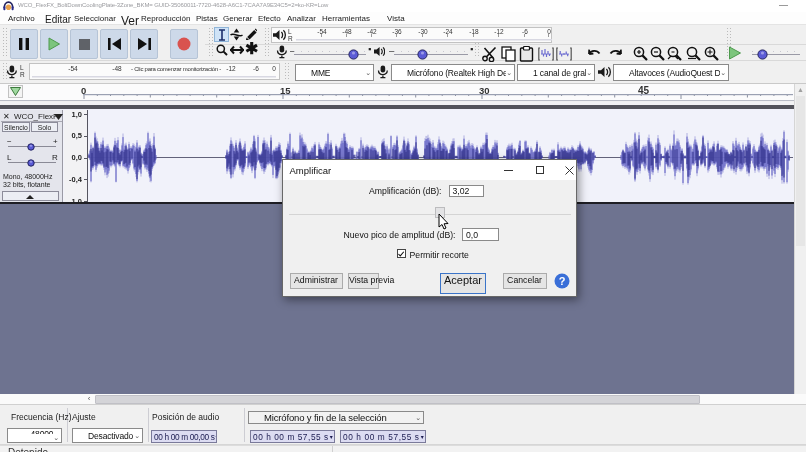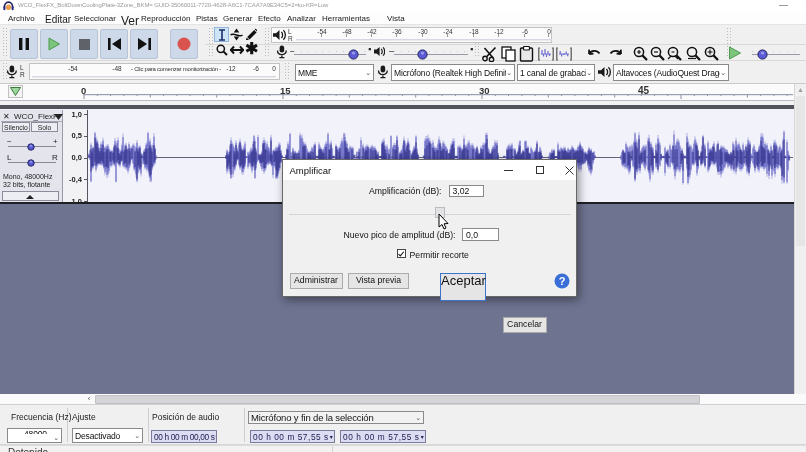--- a/index.html
+++ b/index.html
@@ -1,17 +1,17 @@
 <!DOCTYPE html>
 <html><head><meta charset="utf-8"><style>
 *{margin:0;padding:0;box-sizing:border-box;}
 html,body{width:806px;height:452px;overflow:hidden;font-family:"Liberation Sans",sans-serif;background:#f0f0f0;}
 .abs{position:absolute;}
 #app{position:relative;width:806px;height:452px;}
-.combo{background:#fff;border:1px solid #8a8a8a;font-size:8.5px;letter-spacing:-0.15px;color:#111;display:flex;align-items:center;padding-left:2px;white-space:nowrap;overflow:hidden;}
+.combo{background:#fff;border:1px solid #8a8a8a;font-size:8.5px;letter-spacing:-0.15px;color:#111;display:flex;align-items:center;padding-left:15px;white-space:nowrap;overflow:hidden;}
 .combo .arr{margin-left:auto;padding-right:2px;color:#555;font-size:7px;flex:0 0 auto;}
 .sep{position:absolute;width:1px;background:#cdcdd3;}
 .lbl{position:absolute;font-size:8.5px;color:#1a1a1a;white-space:nowrap;}
 </style></head>
 <body>
 <div id="app">
 <div class="abs" style="left:0;top:0;width:806px;height:12px;background:#ffffff;"></div>
 <svg class="abs" style="left:3px;top:1px;" width="11" height="10" viewBox="0 0 11 10">
       <path d="M1.2 7.2 C1.2 3.4 3.2 1.2 5.5 1.2 C7.8 1.2 9.8 3.4 9.8 7.2" fill="none" stroke="#23235f" stroke-width="1.8"></path>
       <ellipse cx="5.5" cy="6.3" rx="2.6" ry="2.8" fill="#e8a04c"></ellipse>
@@ -421,19 +421,19 @@
       <path d="M1 0 L1 13 L4 10.5 L6 15 L8 14 L6 9.8 L10 9.5 Z" fill="#fff" stroke="#000" stroke-width="1"></path>
     </svg>
 <div class="abs" style="left:329.5px;top:229.5px;width:126px;text-align:right;font-size:8.7px;color:#111;white-space:nowrap;">Nuevo pico de amplitud (dB):</div>
 <div class="abs" style="left:462.0px;top:227.5px;width:37px;height:13px;background:#fff;border:1px solid #8a8a8a;font-size:8.7px;color:#111;padding:0 0 0 3px;line-height:12px;">0,0</div>
 <div class="abs" style="left:396.5px;top:249px;width:9px;height:9px;background:#fff;border:1px solid #444;"></div>
 <svg class="abs" style="left:398.0px;top:250.5px;" width="7" height="6.5" viewBox="0 0 8 7">
       <path d="M0.5 3.2 L2.6 5.4 L6.6 0.6" stroke="#111" stroke-width="1.2" fill="none"></path>
     </svg>
 <div class="abs" style="left:409.5px;top:249.5px;font-size:8.7px;color:#111;">Permitir recorte</div>
 <div class="abs" style="left:289.5px;top:273px;width:53px;height:16px;background:#e5e5e5;border:1px solid #ababab;font-size:8.7px;color:#111;text-align:center;line-height:13px;white-space:nowrap;">Administrar</div>
-<div class="abs" style="left:348.0px;top:273px;width:61px;height:16px;background:#e5e5e5;border:1px solid #ababab;font-size:8.7px;color:#111;text-align:center;line-height:13px;white-space:nowrap;">Vista previa</div>
-<div class="abs" style="left:440.0px;top:273px;width:46px;height:28px;background:#e5e5e5;border:1.3px solid #3b74c8;font-size:13px;color:#111;text-align:center;line-height:13px;white-space:nowrap;">Aceptar</div>
-<div class="abs" style="left:502.5px;top:273px;width:44px;height:16px;background:#e5e5e5;border:1px solid #ababab;font-size:8.7px;color:#111;text-align:center;line-height:13px;white-space:nowrap;margin-top:44px;">Cancelar</div>
+<div class="abs" style="left:348.0px;top:273px;width:31px;height:16px;background:#e5e5e5;border:1px solid #ababab;font-size:8.7px;color:#111;text-align:center;line-height:13px;white-space:nowrap;">Vista previa</div>
+<div class="abs" style="left:440.0px;top:273px;width:46px;height:21px;background:#e5e5e5;border:1.3px solid #3b74c8;font-size:11px;color:#111;text-align:center;line-height:13px;white-space:nowrap;">Aceptar</div>
+<div class="abs" style="left:502.5px;top:273px;width:44px;height:16px;background:#e5e5e5;border:1px solid #ababab;font-size:8.7px;color:#111;text-align:center;line-height:13px;white-space:nowrap;">Cancelar</div>
 <svg class="abs" style="left:553.5px;top:273px;" width="16" height="16" viewBox="0 0 16 16">
       <circle cx="8" cy="8" r="7.5" fill="#3a6fd8"></circle>
       <text x="8" y="12" font-family="Liberation Sans" font-size="11" font-weight="bold" fill="#fff" text-anchor="middle">?</text>
     </svg>
 </div>
 </body></html>

